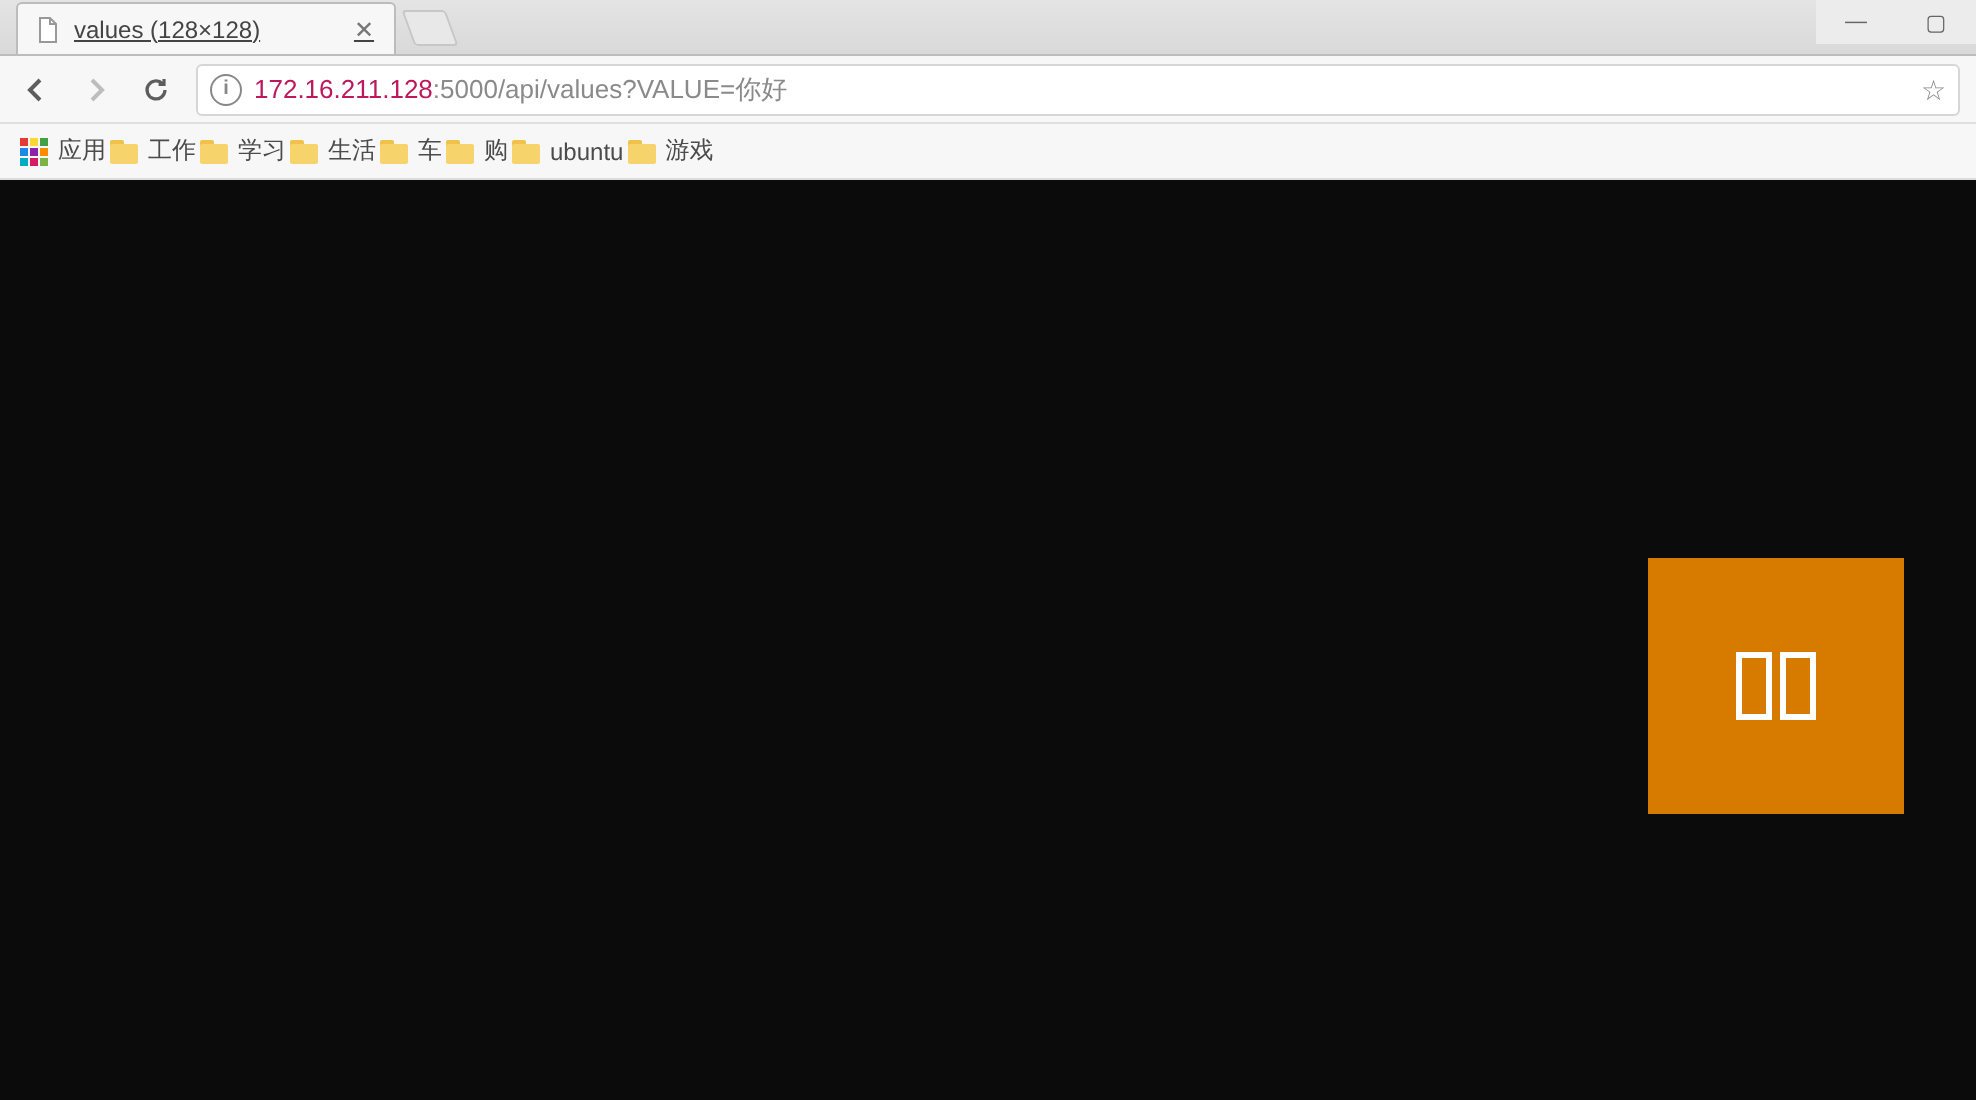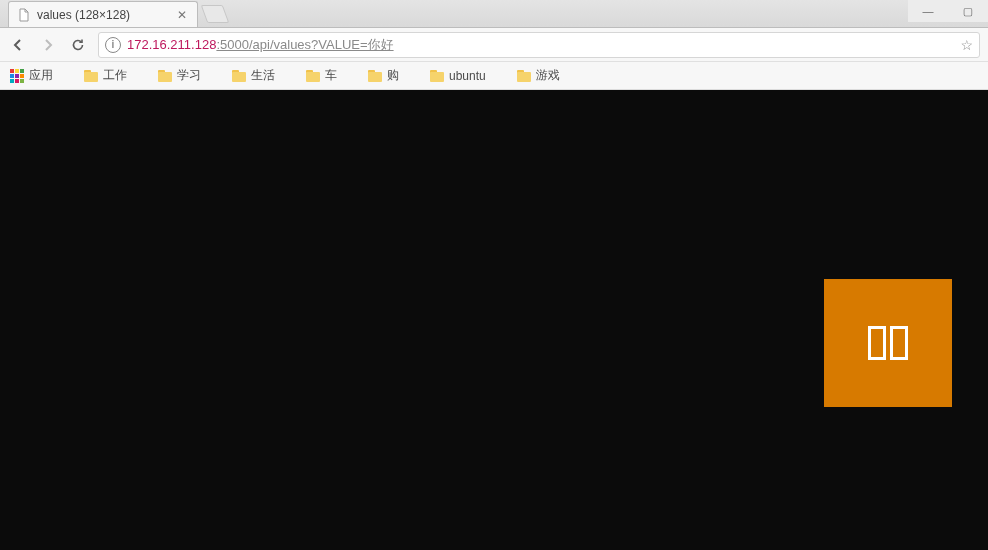--- a/index.html
+++ b/index.html
@@ -26,20 +26,21 @@
       border-radius: 3px 3px 0 0;
       display: flex;
       align-items: center;
       padding: 0 8px;
       gap: 6px;
       margin-left: 8px;
       min-width: 190px;
       font-size: 12px;
       color: #444;
       position: relative;
+      text-decoration: underline;
     }
     .page-icon {
       width: 14px; height: 14px; flex:0 0 14px;
     }
     .page-icon svg { display:block; }
     .tab-title { flex: 1; white-space: nowrap; overflow: hidden; text-overflow: ellipsis; }
     .tab-close {
       width: 14px; height: 14px;
       display:flex; align-items:center; justify-content:center;
       color:#777; font-size:12px; line-height:1;
@@ -83,30 +84,30 @@
     }
     .info-icon {
       width:16px; height:16px;
       border:1.2px solid #888;
       border-radius:50%;
       display:flex; align-items:center; justify-content:center;
       font-size:10px; color:#888; font-weight:bold;
       flex:0 0 16px;
     }
     .url-host { color:#be185d; }
-    .url-rest { color:#8a8a8a;text-decoration:underline; }
+    .url-rest { color:#8a8a8a; }
     .star-icon { color:#8a8a8a; font-size:14px; }
     .bookmark-bar {
       height: 28px;
       background: #f7f7f7;
       border-bottom: 1px solid #dcdcdc;
       display:flex;
       align-items:center;
       padding: 0 10px;
-      gap: 31px;
+      gap: 2px;
       font-size: 12px;
       color:#4b4b4b;
     }
     .apps-icon {
       width:14px; height:14px;
       display:grid;
       grid-template-columns: repeat(3, 1fr);
       grid-template-rows: repeat(3, 1fr);
       gap:1px;
     }

